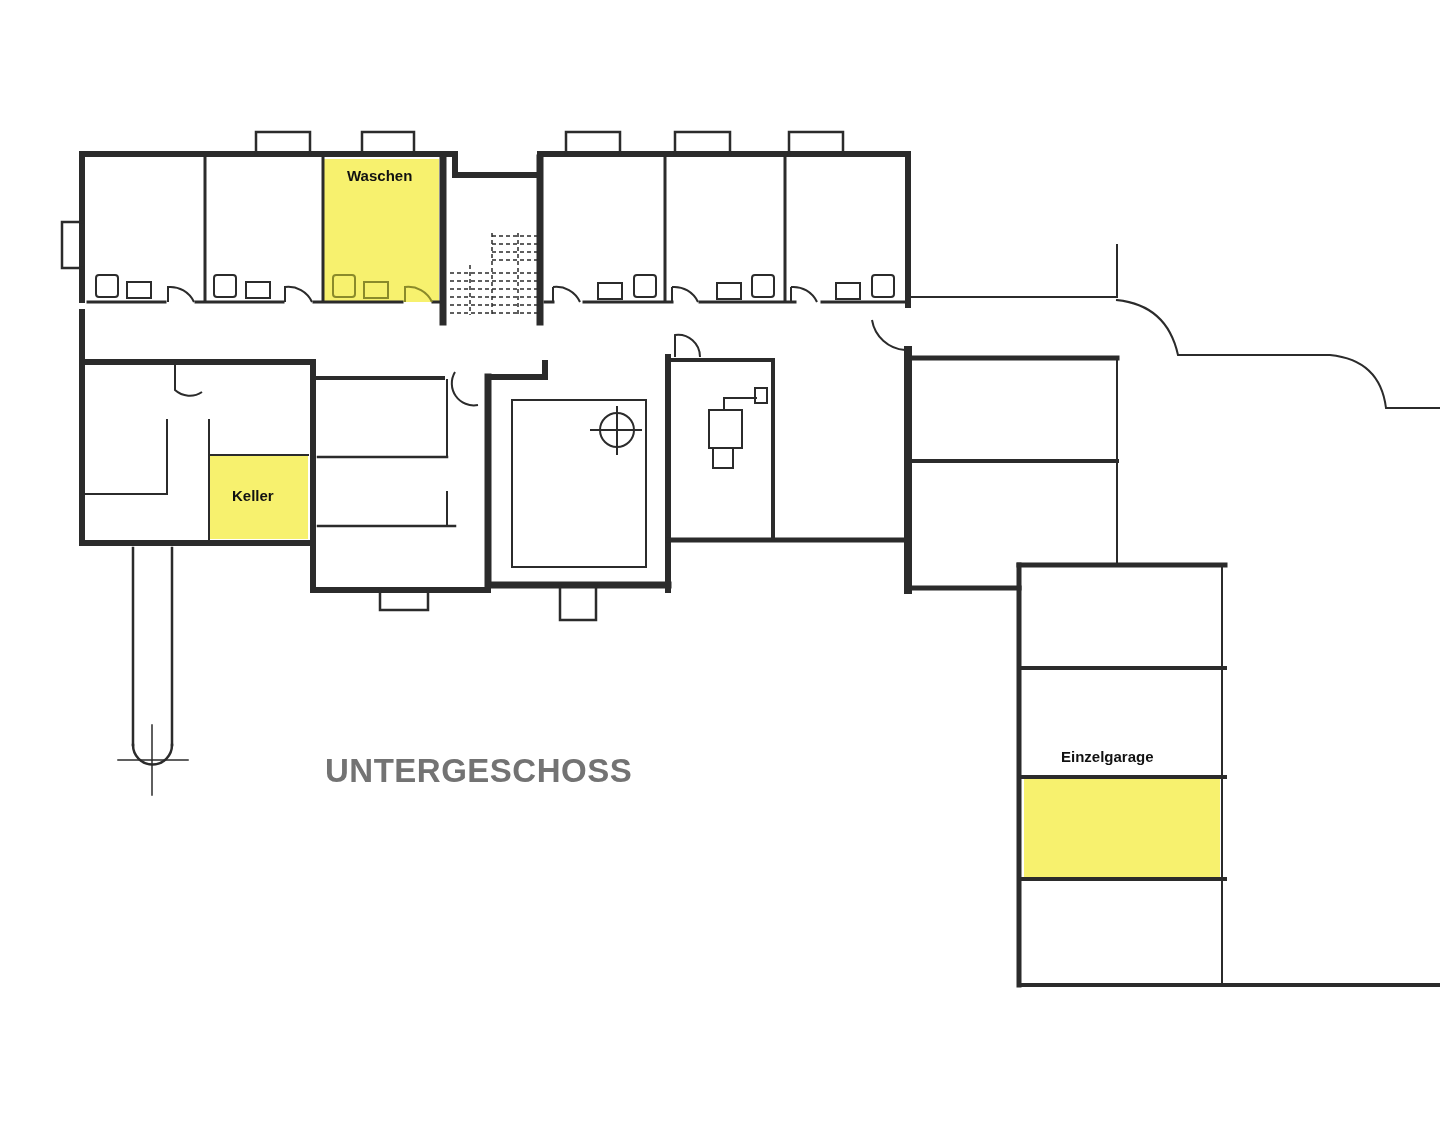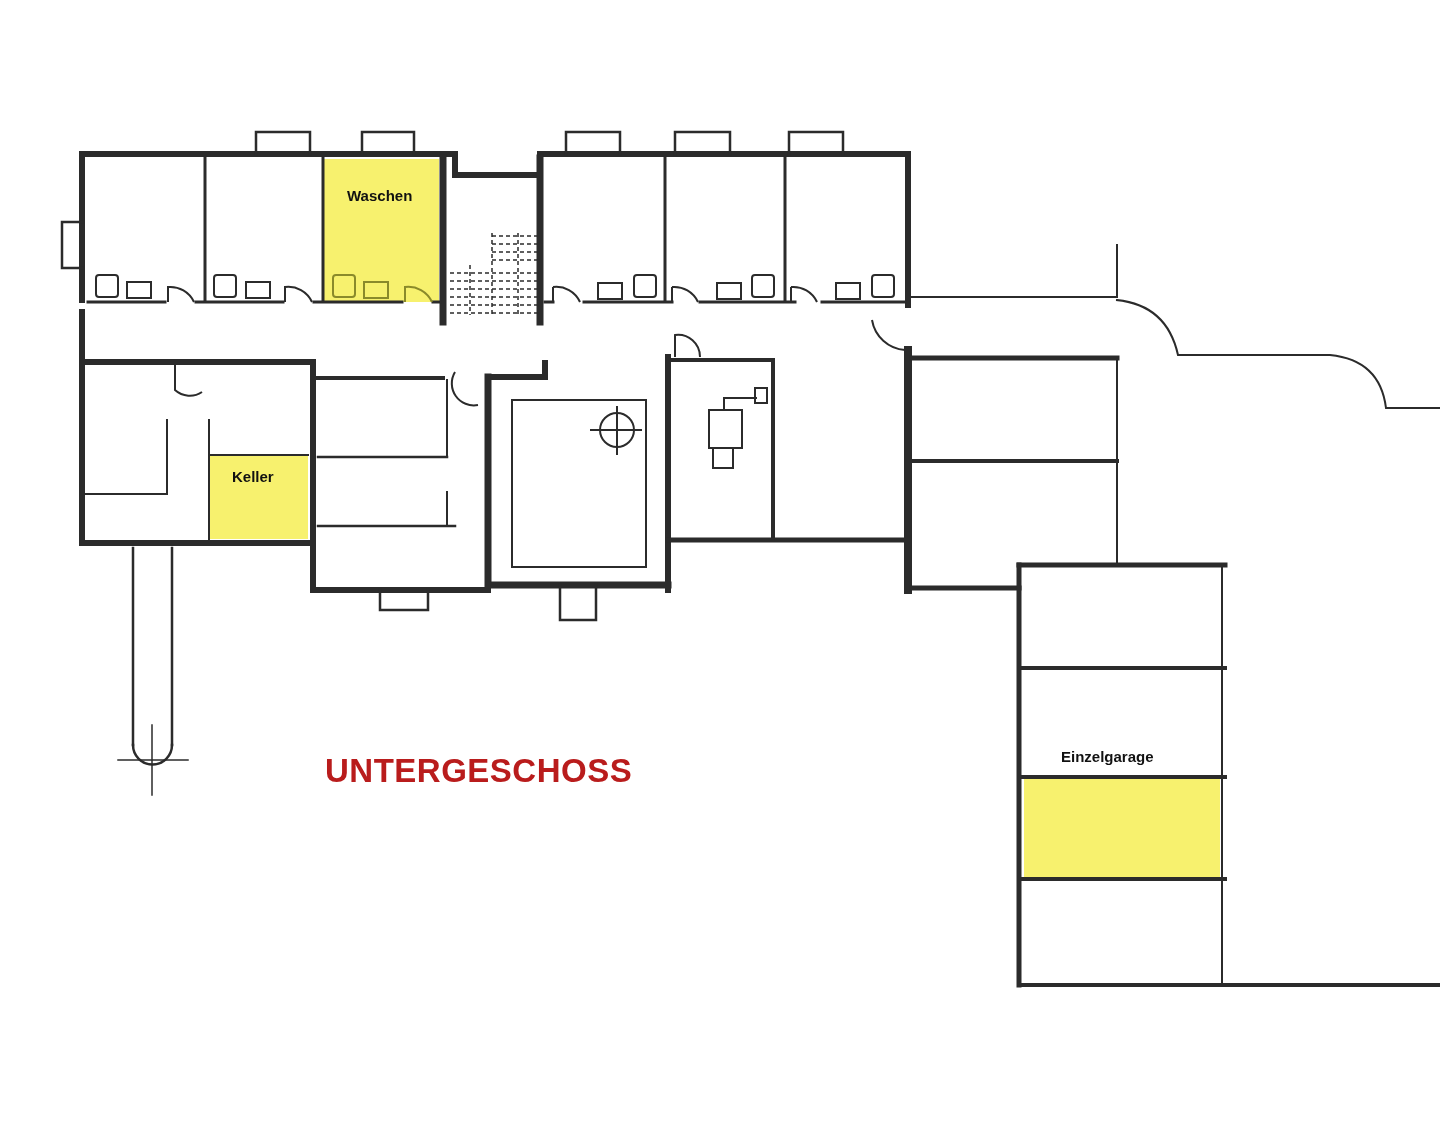--- a/index.html
+++ b/index.html
@@ -1,20 +1,20 @@
 <!DOCTYPE html>
 <html><head>
   <meta charset="utf-8">
   <style>
     html, body { margin: 0; padding: 0; background: #ffffff; }
     body { width: 1440px; height: 1147px; position: relative; overflow: hidden; font-family: "Liberation Sans", sans-serif; }
     #plan { position: absolute; left: 0; top: 0; width: 1440px; height: 1147px; }
     .label { position: absolute; font-family: "Liberation Sans", sans-serif; font-weight: bold; color: #111; white-space: nowrap; }
     .room-label { font-size: 15px; }
-    .title { font-size: 33px; letter-spacing: 0.5px; color: #b91c1c; }
+    .title { font-size: 33px; letter-spacing: 0.5px; color: #737373; }
   </style>
 </head>
 <body>
 
 <svg id="plan" viewBox="0 0 1440 1147" xmlns="http://www.w3.org/2000/svg">
 
   <rect x="324" y="159" width="115" height="143" fill="#f7f16e"></rect>
   <rect x="210" y="455" width="98" height="84" fill="#f7f16e"></rect>
   <rect x="1024" y="779" width="196" height="98" fill="#f7f16e"></rect>
 
@@ -127,16 +127,16 @@
     <path d="M872 320 A36 36 0 0 0 905 350"></path>
   </g>
 
   <g stroke="#2b2b2b" stroke-width="1.5" stroke-dasharray="4 3" fill="none">
     <path d="M450 273 H540 M450 281 H540 M450 289 H540 M450 297 H540 M450 305 H540 M450 313 H540"></path>
     <path d="M492 236 H540 M492 244 H540 M492 252 H540 M492 260 H540"></path>
     <path d="M492 233 V315 M470 265 V315 M518 233 V315"></path>
   </g>
 </svg>
 
-<div class="label room-label" style="left:347px; top:167px;margin-top:20px;">Waschen</div>
-<div class="label room-label" style="left:232px; top:468px;">Keller</div>
+<div class="label room-label" style="left:347px; top:167px;">Waschen</div>
+<div class="label room-label" style="left:232px; top:487px;">Keller</div>
 <div class="label room-label" style="left:1061px; top:748px;">Einzelgarage</div>
 <div class="label title" style="left:325px; top:752px;">UNTERGESCHOSS</div>
 
 </body></html>

